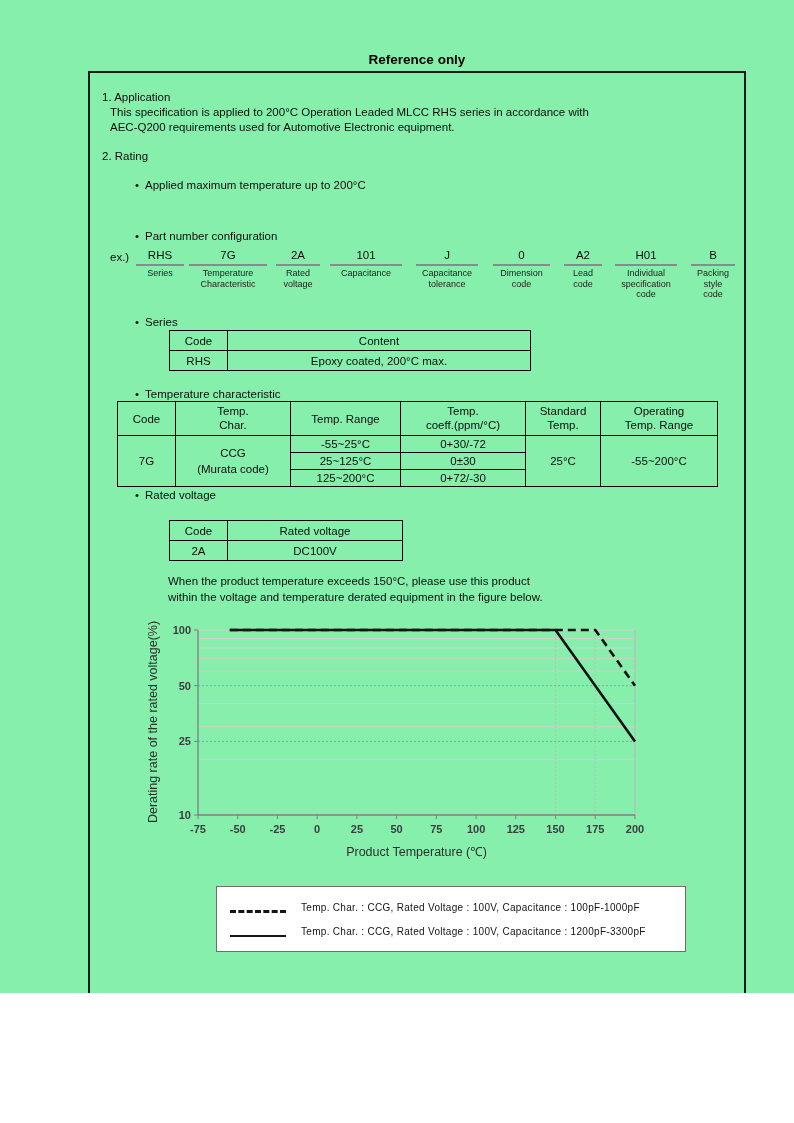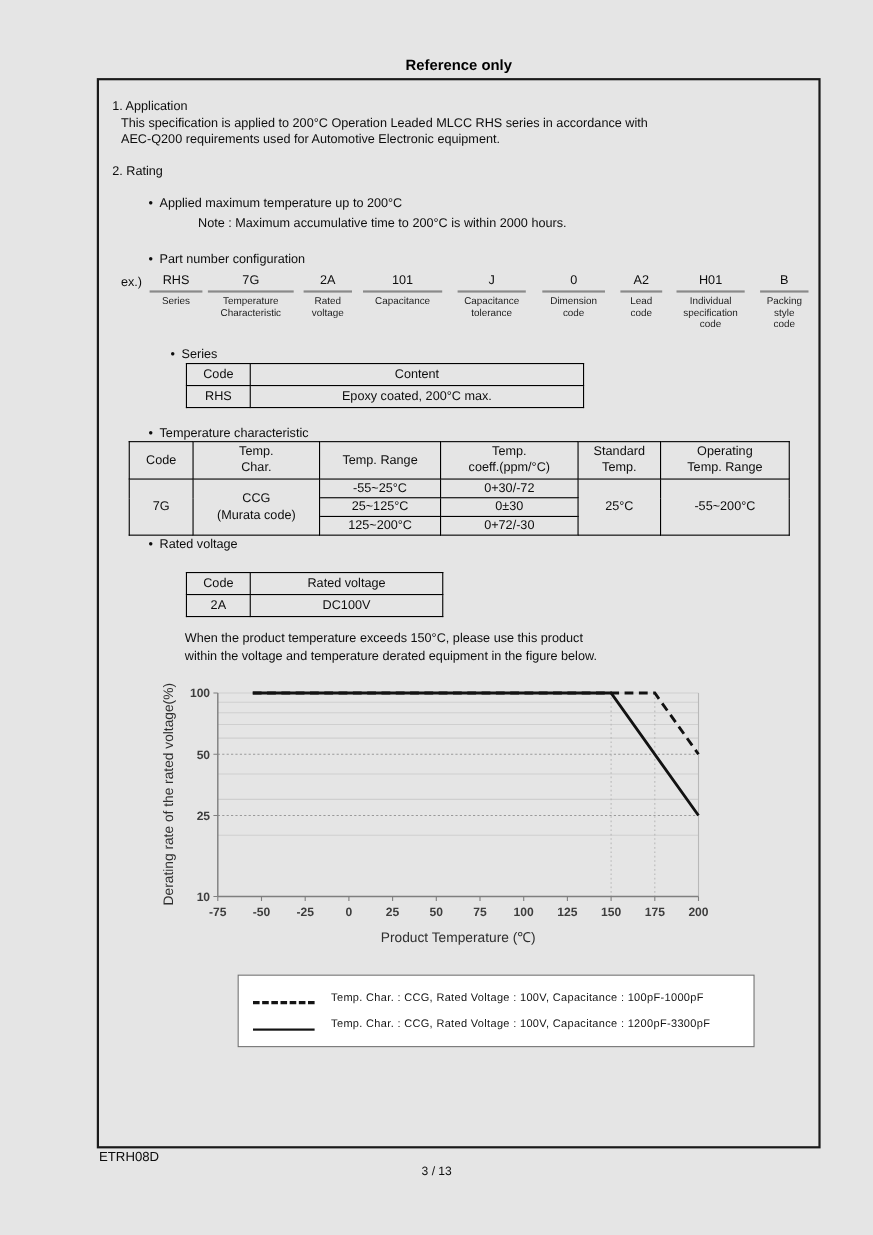--- a/index.html
+++ b/index.html
@@ -1,16 +1,16 @@
 <!DOCTYPE html>
 <html><head>
 <meta charset="utf-8">
 <style>
   html,body{margin:0;padding:0;background:#fff;}
-  .stage{position:relative;width:794px;height:1123px;background:#e5e5e5;
+  .stage{position:relative;width:794px;height:993px;background:#86efac;
          font-family:"Liberation Sans",sans-serif;color:#111;overflow:hidden;}
   .abs{position:absolute;}
   .doc-title{left:88px;top:52px;width:658px;text-align:center;
              font-size:13.5px;font-weight:bold;color:#000;}
   .outer-box{left:88px;top:71px;width:654px;height:969px;border:2px solid #1a1a1a;}
   .txt{font-size:11.5px;line-height:15px;color:#0d0d0d;white-space:nowrap;}
   .bullet-line .bullet{margin-right:6px;}
   
   .pn-item{position:absolute;text-align:center;}
   .pn-code{display:block;font-size:11.5px;color:#0d0d0d;border-bottom:2px solid #8a8a8a;
@@ -51,21 +51,20 @@
   <div class="abs doc-title">Reference only</div>
   <div class="abs outer-box"></div>
 
   <div class="abs txt" style="left:102px;top:90px;">1. Application</div>
   <div class="abs txt" style="left:110px;top:105px;">This specification is applied to 200°C Operation Leaded MLCC RHS series in accordance with</div>
   <div class="abs txt" style="left:110px;top:120px;">AEC-Q200 requirements used for Automotive Electronic equipment.</div>
 
   <div class="abs txt" style="left:102px;top:149px;">2. Rating</div>
 
   <div class="abs txt bullet-line" style="left:135px;top:178px;"><span class="bullet">•</span><span>Applied maximum temperature up to 200°C</span></div>
-  <div class="abs txt" style="left:180px;top:196px;">Note : Maximum accumulative time to 200°C is within 2000 hours.</div>
 
   <div class="abs txt bullet-line" style="left:135px;top:229px;"><span class="bullet">•</span><span>Part number configuration</span></div>
 
   <div class="abs txt" style="left:110px;top:250px;">ex.)</div>
   <div class="pn-item" style="left:136px;top:249px;width:48px;">
     <span class="pn-code">RHS</span>
     <span class="pn-label">Series</span>
   </div>
   <div class="pn-item" style="left:189px;top:249px;width:78px;">
     <span class="pn-code">7G</span>
@@ -102,21 +101,21 @@
 specification
 code</span>
   </div>
   <div class="pn-item" style="left:691px;top:249px;width:44px;">
     <span class="pn-code">B</span>
     <span class="pn-label">Packing
 style
 code</span>
   </div>
 
-  <div class="abs txt bullet-line" style="left:135px;top:315px;margin-left:20px;"><span class="bullet">•</span><span>Series</span></div>
+  <div class="abs txt bullet-line" style="left:135px;top:315px;"><span class="bullet">•</span><span>Series</span></div>
   <table class="t row20" style="left:169px;top:330px;width:361px;">
     <colgroup>
         <col style="width:58px;">
         <col style="width:303px;">
       </colgroup>
     <tbody>
         <tr>
       <th>Code</th>
       <th>Content</th>
     </tr>

